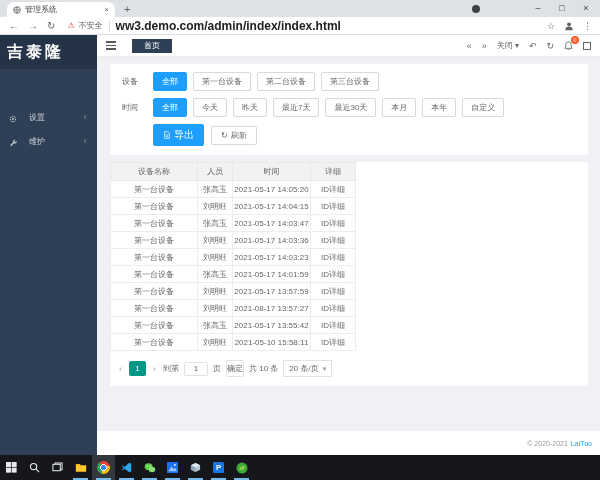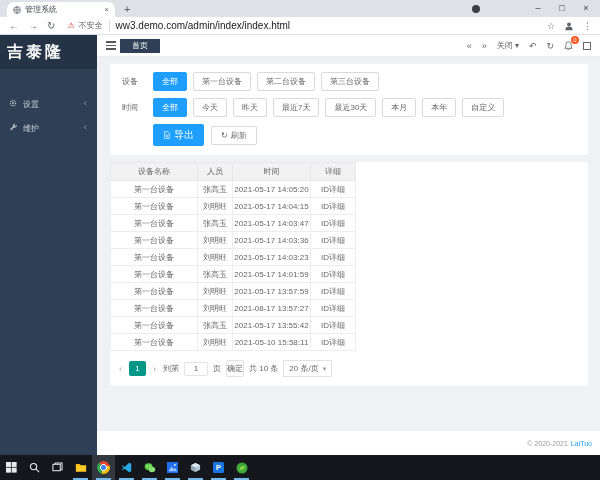--- a/index.html
+++ b/index.html
@@ -15,40 +15,40 @@
   .profile-dot { position:absolute; right:120px; top:5px; width:8px; height:8px; border-radius:50%; background:#3c4043; }
   .win-controls { position:absolute; right:2px; top:0; height:17px; display:flex; }
   .win-btn { width:24px; text-align:center; line-height:16px; font-size:9px; color:#3c4043; }
 
   .toolbar { position:absolute; top:17px; left:0; right:0; height:18px; background:#fff; border-bottom:1px solid #dcdfe3; display:flex; align-items:center; }
   .nav-ic { font-size:10px; color:#5f6368; margin-left:9px; }
   .addr { display:flex; align-items:center; margin-left:12px; gap:4px; flex:1; }
   .warn { color:#d93025; font-size:8px; }
   .sec-label { font-size:8px; color:#5f6368; }
   .addr-div { width:1px; height:10px; background:#dadce0; margin:0 2px; }
-  .url { font-size:10px; color:#202124; }
+  .url { font-size:12px; color:#202124;font-weight:bold; }
   .tb-right { display:flex; align-items:center; gap:9px; padding-right:8px; }
   .star { font-size:9px; color:#5f6368; }
   .dots { font-size:9px; color:#5f6368; }
 
   
   .sidebar { position:absolute; left:0; top:35px; width:97px; height:420px; background:#2f4056; }
   .logo { height:34px; background:#243346; color:#fff; font-family:"DejaVu Serif", serif; font-weight:bold; font-size:16px; letter-spacing:3px; display:flex; align-items:center; padding-left:7px; white-space:nowrap; }
   .userbox { padding:9px 10px 2px; }
   .uname { color:#fff; font-size:8px; font-weight:bold; }
   .urole { color:rgba(255,255,255,.55); font-size:7px; margin-top:4px; }
   .menu { margin-top:30px; }
-  .mitem { height:24px; display:flex; align-items:flex-start; gap:6px; padding:0 9px; color:rgba(255,255,255,.75); font-size:8px;font-family:Liberation Mono, monospace; }
+  .mitem { height:24px; display:flex; align-items:flex-end; gap:12px; padding:0 9px; color:rgba(255,255,255,.75); font-size:8px;font-family:Liberation Mono, monospace; }
   .mchev { margin-left:auto; color:rgba(255,255,255,.45); font-size:9px; }
 
   
   .appheader { position:absolute; left:97px; top:35px; right:0; height:22px; background:#fff; border-bottom:1px solid #ececec; display:flex; align-items:center; }
   .burger { width:10px; margin-left:9px; display:flex; flex-direction:column; gap:2px; }
   .burger i { display:block; height:1.5px; background:#595959; }
-  .htab { height:14px; background:#2f4056; color:#fff; font-size:8px; display:flex; align-items:center; padding:0 12px; margin-left:4px; }
+  .htab { height:14px; background:#2f4056; color:#fff; font-size:8px; display:flex; align-items:center; padding:0 12px; margin-left:16px; }
   .hicons { margin-left:auto; display:flex; align-items:center; gap:10px; padding-right:9px; color:#666; font-size:9px; }
   .hic { color:#666; }
   .close-dd { font-size:8px; }
   .bell-wrap { position:relative; display:flex; }
   .badge { position:absolute; top:-5px; right:-6px; min-width:8px; height:8px; background:#ff5722; color:#fff; font-size:6px; line-height:8px; text-align:center; border-radius:5px; padding:0 1px; }
   .fsicon { width:8px; height:8px; border:1px solid #666; }
 
   
   .main { position:absolute; left:97px; top:57px; right:0; height:398px; background:#f0f1f4; }
   .card { background:#fff; border-radius:2px; margin:7px 12px 0 13px; }

